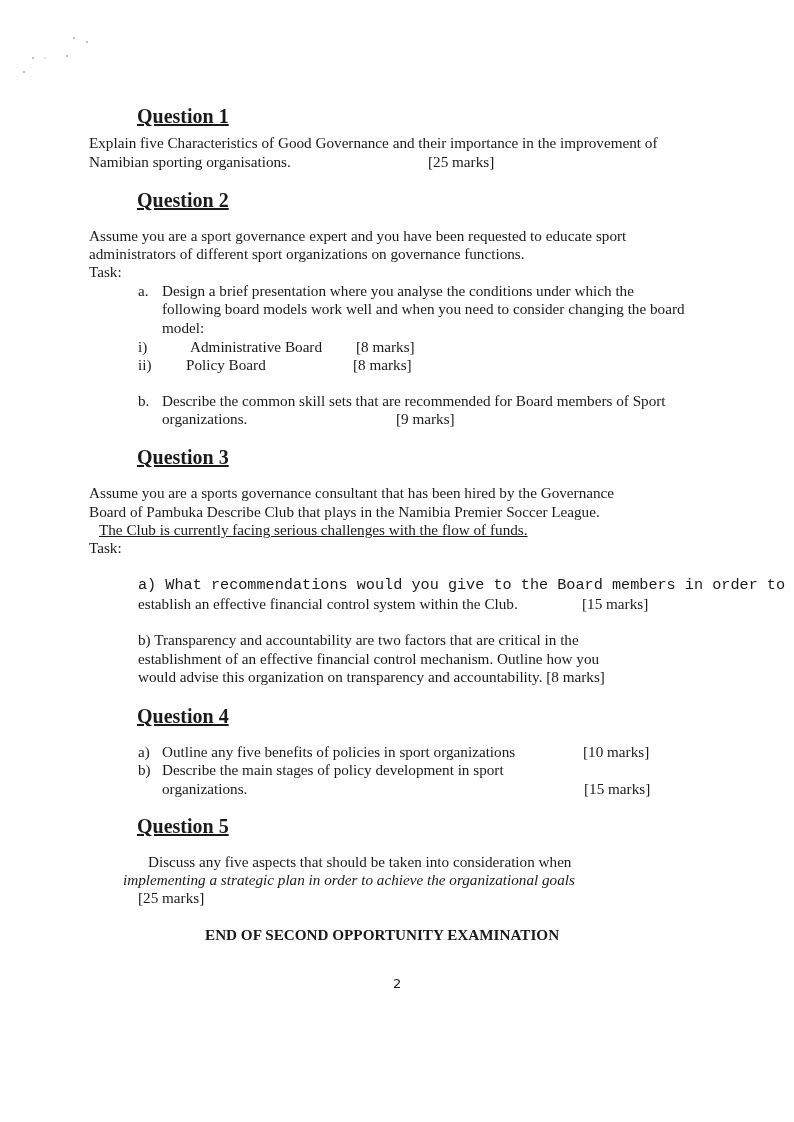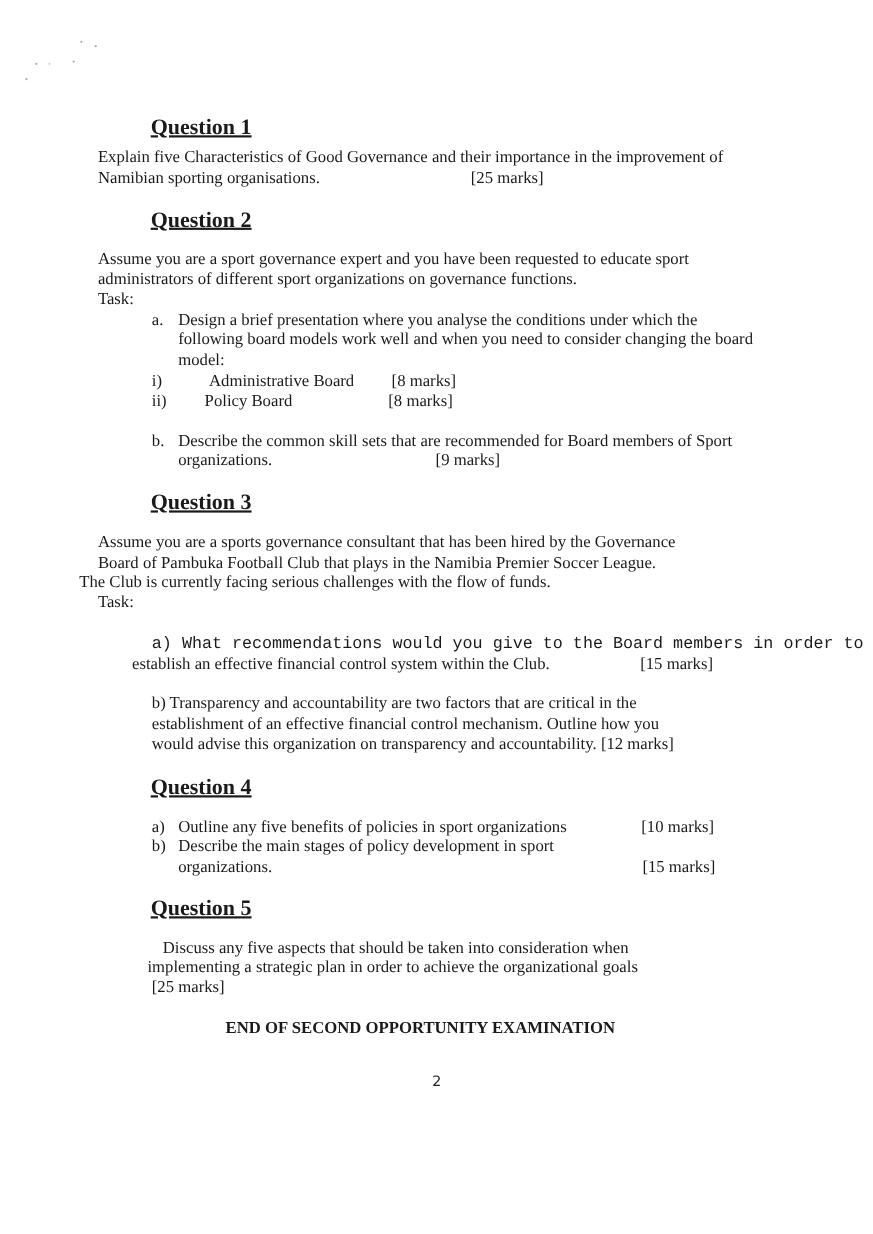--- a/index.html
+++ b/index.html
@@ -46,40 +46,40 @@
 <div class="abs" style="left:186px;top:356px;">Policy Board</div>
 <div class="abs" style="left:353px;top:356px;">[8 marks]</div>
 
 <div class="abs" style="left:138px;top:392px;">b.</div>
 <div class="abs" style="left:162px;top:392px;">Describe the common skill sets that are recommended for Board members of Sport</div>
 <div class="abs" style="left:162px;top:410px;">organizations.</div>
 <div class="abs" style="left:396px;top:410px;">[9 marks]</div>
 
 <div class="abs qhead" style="left:89px;top:448px;">Question 3</div>
 <div class="abs" style="left:89px;top:484px;">Assume you are a sports governance consultant that has been hired by the Governance</div>
-<div class="abs" style="left:89px;top:503px;">Board of Pambuka Football Club that plays in the Namibia Premier Soccer League.</div>
-<div class="abs" style="left:72px;top:521px;">The Club is currently facing serious challenges with the flow of funds.</div>
+<div class="abs" style="left:89px;top:503px;">Board of Pambuka Describe Club that plays in the Namibia Premier Soccer League.</div>
+<div class="abs" style="left:99px;top:521px;text-decoration:underline;">The Club is currently facing serious challenges with the flow of funds.</div>
 <div class="abs" style="left:89px;top:539px;">Task:</div>
 
 <div class="abs" style="left:138px;top:576px;font-family:Liberation Mono, monospace;">a) What recommendations would you give to the Board members in order to</div>
-<div class="abs" style="left:120px;top:595px;">establish an effective financial control system within the Club.</div>
+<div class="abs" style="left:138px;top:595px;">establish an effective financial control system within the Club.</div>
 <div class="abs" style="left:582px;top:595px;">[15 marks]</div>
 
 <div class="abs" style="left:138px;top:631px;">b) Transparency and accountability are two factors that are critical in the</div>
 <div class="abs" style="left:138px;top:650px;">establishment of an effective financial control mechanism. Outline how you</div>
-<div class="abs" style="left:138px;top:668px;">would advise this organization on transparency and accountability. [12 marks]</div>
+<div class="abs" style="left:138px;top:668px;">would advise this organization on transparency and accountability. [8 marks]</div>
 
 <div class="abs qhead" style="left:89px;top:707px;">Question 4</div>
 <div class="abs" style="left:138px;top:743px;">a)</div>
 <div class="abs" style="left:162px;top:743px;">Outline any five benefits of policies in sport organizations</div>
 <div class="abs" style="left:583px;top:743px;">[10 marks]</div>
 <div class="abs" style="left:138px;top:761px;">b)</div>
 <div class="abs" style="left:162px;top:761px;">Describe the main stages of policy development in sport</div>
 <div class="abs" style="left:162px;top:780px;">organizations.</div>
 <div class="abs" style="left:584px;top:780px;">[15 marks]</div>
 
 <div class="abs qhead" style="left:89px;top:817px;">Question 5</div>
 <div class="abs" style="left:138px;top:853px;margin-left:10px;">Discuss any five aspects that should be taken into consideration when</div>
-<div class="abs" style="left:134px;top:871px;">implementing a strategic plan in order to achieve the organizational goals</div>
+<div class="abs" style="left:123px;top:871px;font-style:italic;">implementing a strategic plan in order to achieve the organizational goals</div>
 <div class="abs" style="left:138px;top:889px;">[25 marks]</div>
 
 <div class="abs bold" style="left:205px;top:926px;">END OF SECOND OPPORTUNITY EXAMINATION</div>
 <div class="abs page-num" style="left:393px;top:975px;">2</div>
 
 </body></html>

